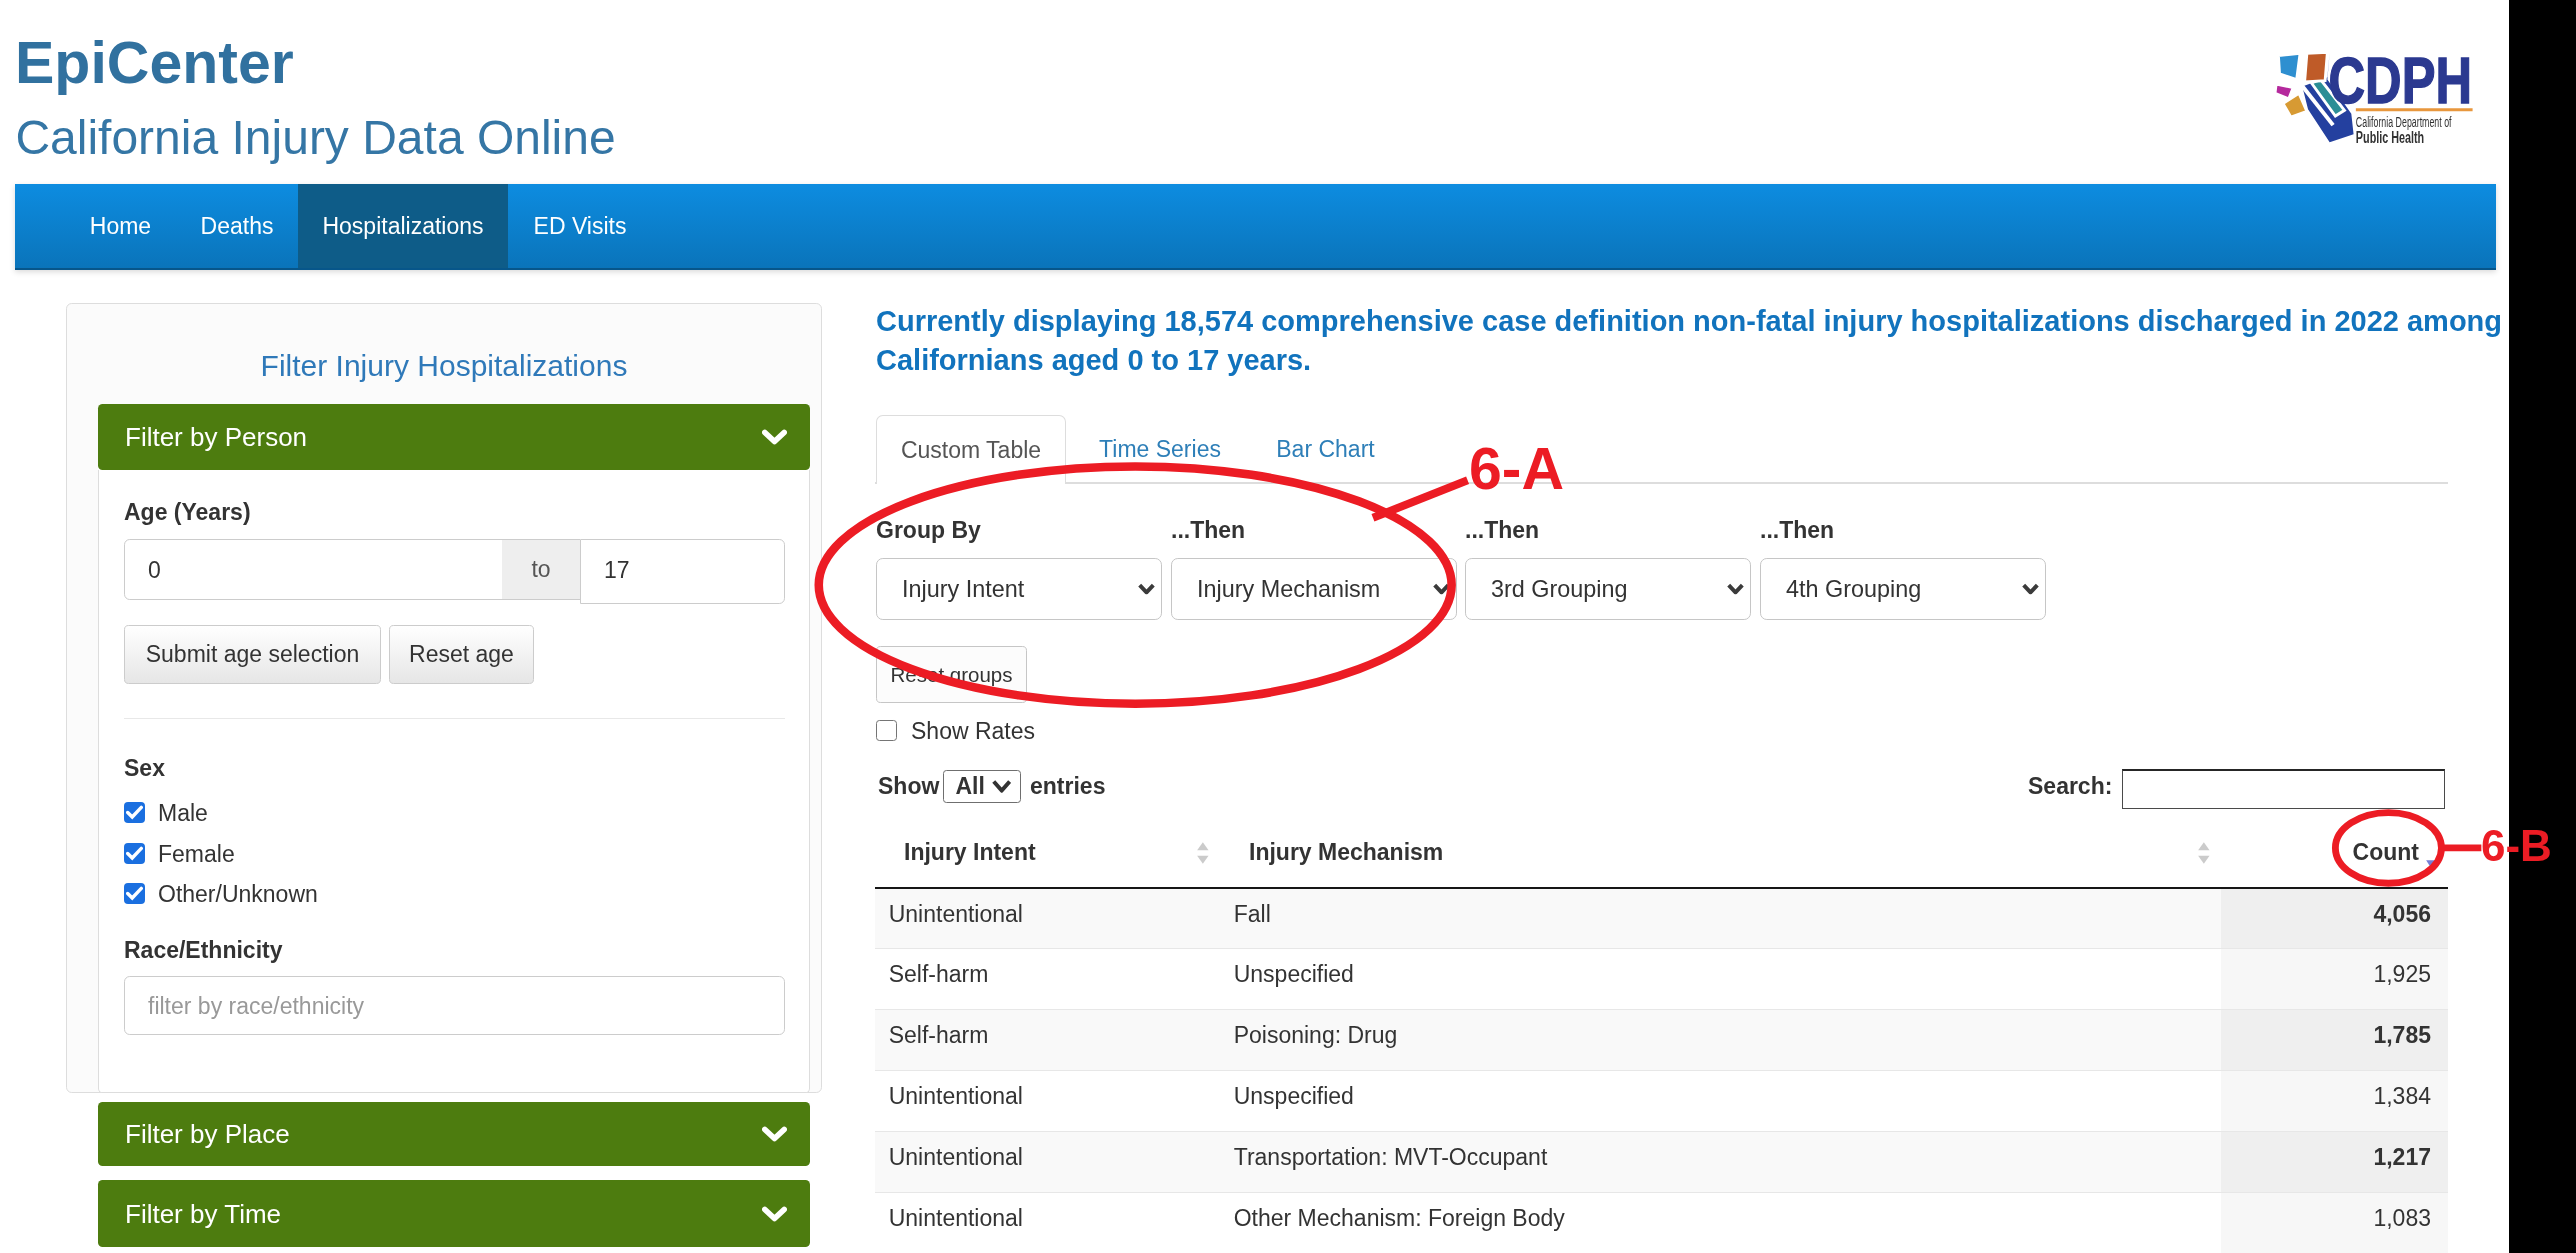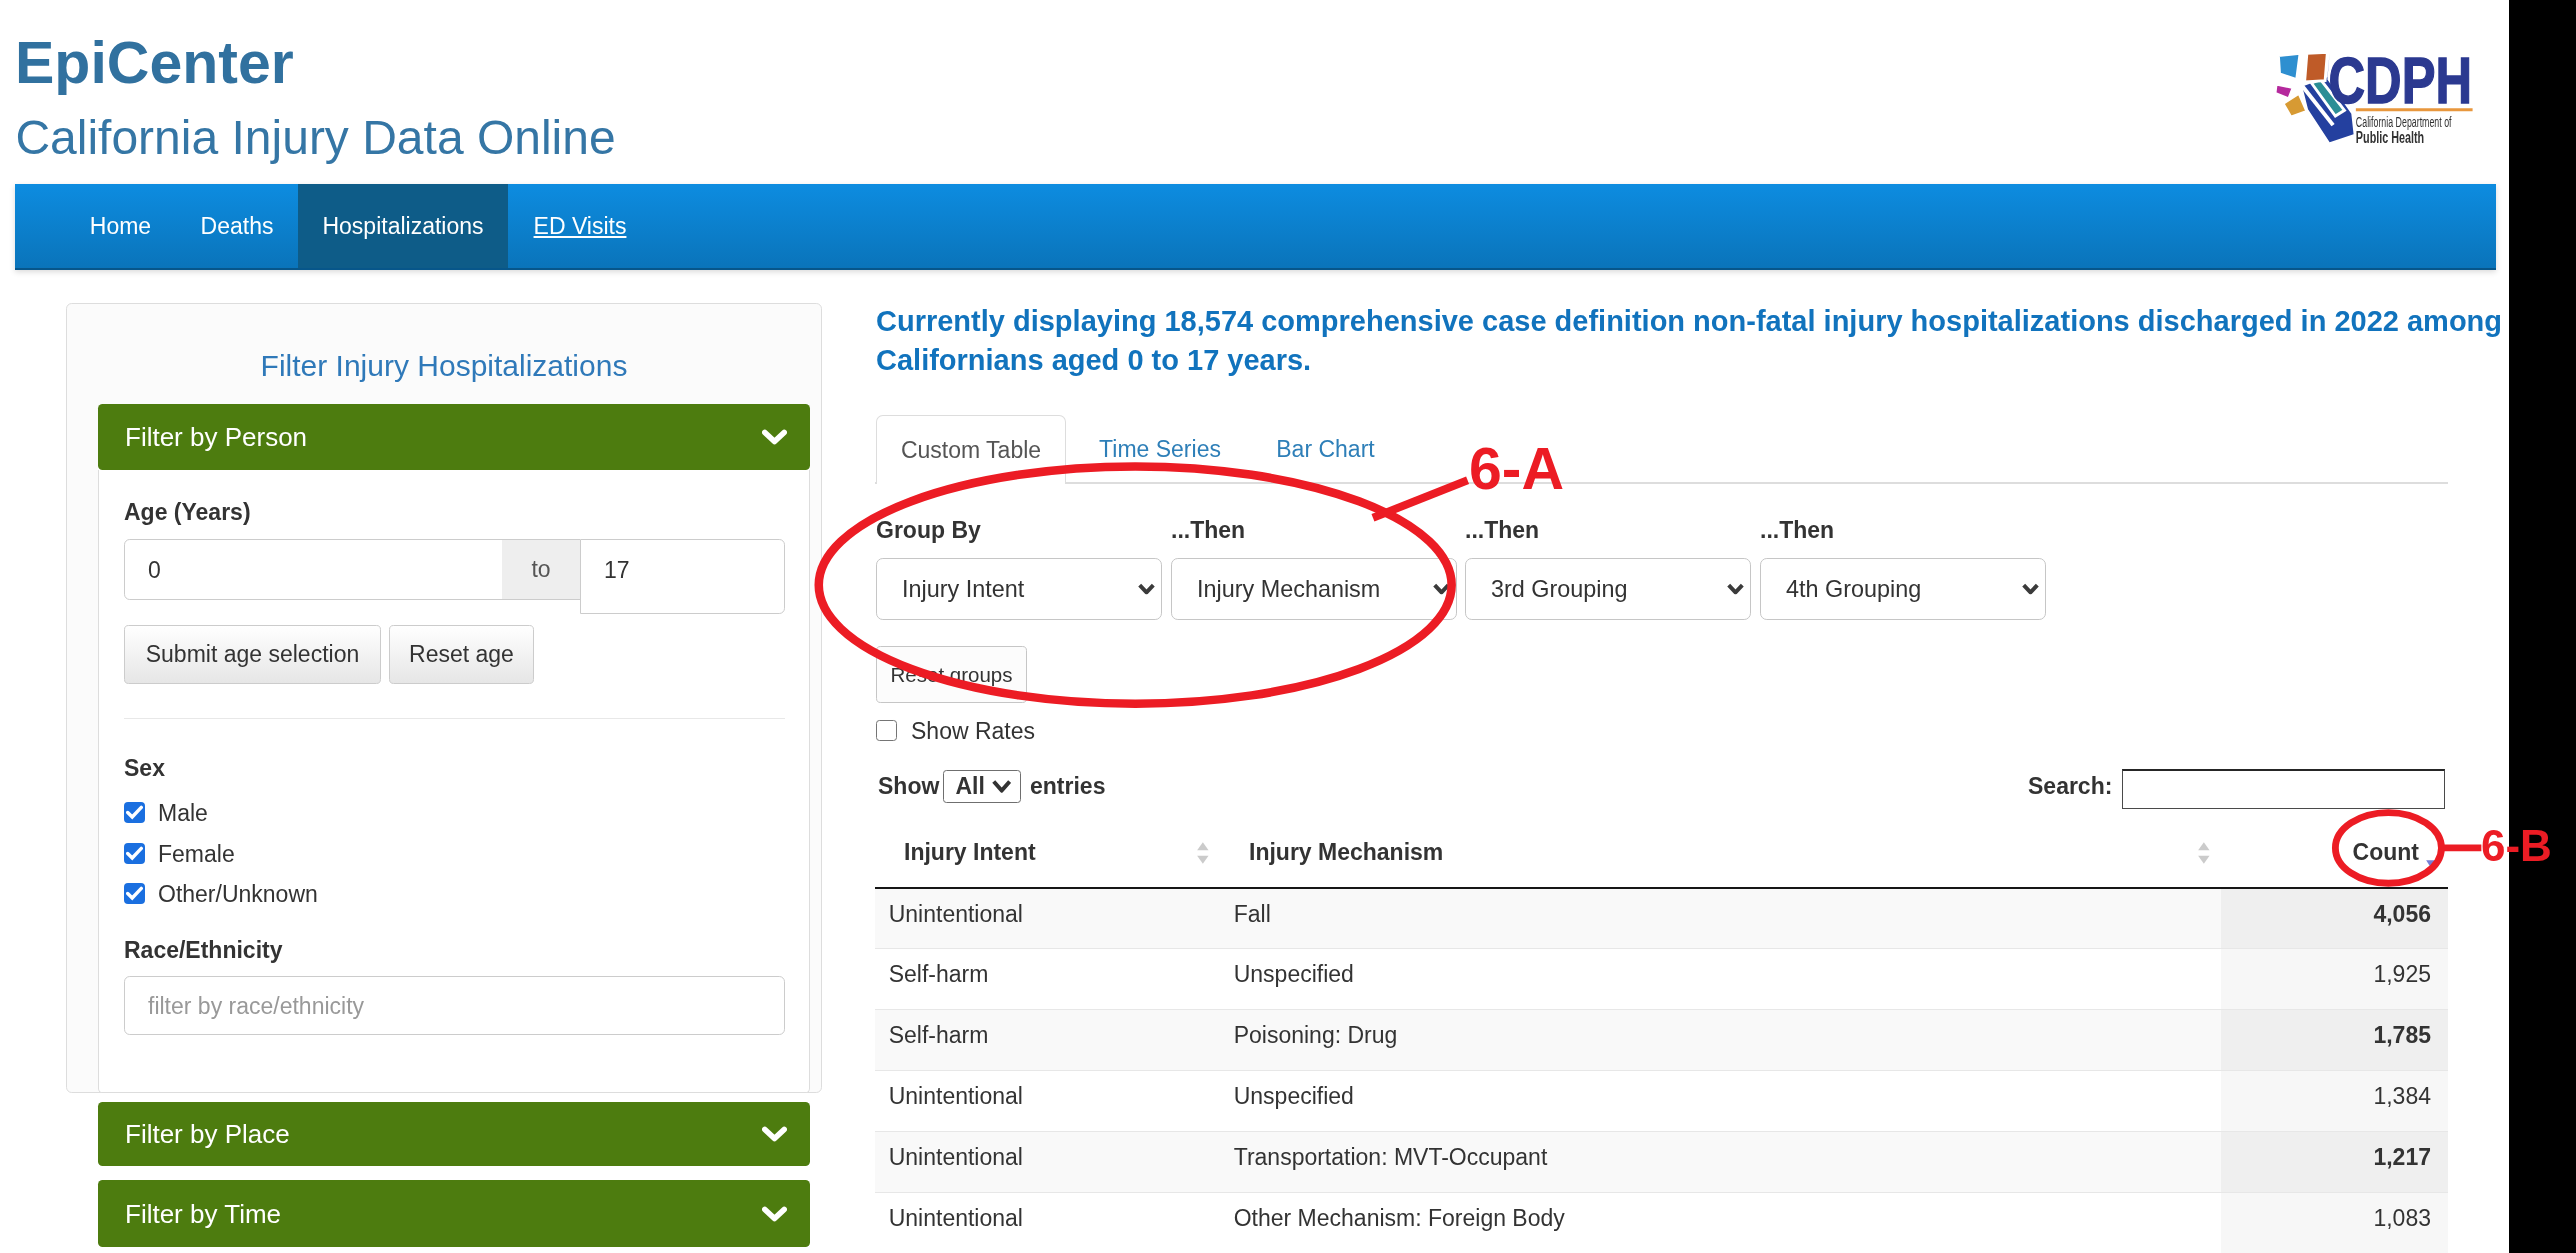--- a/index.html
+++ b/index.html
@@ -82,21 +82,21 @@
 <body>
 <div id="page">
   <div id="blackbar" class="abs"></div>
   <div id="h2t" class="abs">California Injury Data Online</div>
   <div id="h1t" class="abs">EpiCenter</div>
 
   <div id="nav" class="abs">
     <div class="navlink" style="left:51px;width:109px;">Home</div>
     <div class="navlink" style="left:160px;width:124px;">Deaths</div>
     <div class="navlink" id="nav-hosp" style="left:283px;width:210px;">Hospitalizations</div>
-    <div class="navlink" style="left:493px;width:144px;text-decoration:underline;">ED Visits</div>
+    <div class="navlink" style="left:493px;width:144px;">ED Visits</div>
   </div>
 
   <svg class="abs" style="left:2275px;top:51px;" width="205" height="97" viewBox="0 0 360 170">
     <polygon points="96,2 92,50 134,110 138,146 96,160 58,102 48,62 92,46" fill="#24409f"></polygon>
     <line x1="42" y1="54" x2="102" y2="130" stroke="#fff" stroke-width="7"></line>
     <polygon points="64,56 80,50 122,104 106,114" fill="#2b8e96" stroke="#fff" stroke-width="5"></polygon>
     <polygon points="6,8 44,4 38,50 8,40" fill="#2e8fd0" stroke="#fff" stroke-width="5"></polygon>
     <polygon points="56,4 92,2 88,52 52,54" fill="#bf5b28" stroke="#fff" stroke-width="5"></polygon>
     <polygon points="2,58 32,64 24,84 0,74" fill="#b5299d" stroke="#fff" stroke-width="5"></polygon>
     <polygon points="14,92 42,74 56,106 28,116" fill="#d79a33" stroke="#fff" stroke-width="5"></polygon>
@@ -113,21 +113,21 @@
     <svg class="chev" viewBox="0 0 44 28">
         <path d="M5 6 L22 22 L39 6" fill="none" stroke="#fff" stroke-width="10" stroke-linecap="round" stroke-linejoin="round"></path>
       </svg>
   </div>
   <div id="panelbody" class="abs"></div>
   <div class="abs lbl" style="left:124px;top:501px;">Age (Years)</div>
   <div class="abs inp" style="left:124px;top:539px;width:379px;height:61px;border-radius:5.7px 0 0 5.7px;">
       <span style="position:absolute;left:23px;top:17px;font-size:23px;">0</span>
     </div>
   <div class="abs" style="left:502px;top:539px;width:78px;height:61px;background:#eee;border:1.7px solid #ccc;border-left:none;border-right:none;display:flex;align-items:center;justify-content:center;font-size:23px;color:#555;">to</div>
-  <div class="abs inp" style="left:580px;top:539px;width:205px;height:75px;border-radius:0 5.7px 5.7px 0;text-align:center;">
+  <div class="abs inp" style="left:580px;top:539px;width:205px;height:65px;border-radius:0 5.7px 5.7px 0;text-align:center;">
       <span style="position:absolute;left:23px;top:17px;font-size:23px;">17</span>
     </div>
   <div class="abs btn" style="left:124px;top:625px;width:257px;height:59px;">Submit age selection</div>
   <div class="abs btn" style="left:389px;top:625px;width:145px;height:59px;">Reset age</div>
   <div class="abs" style="left:124px;top:718px;width:661px;height:1.1px;background:#e8e8e8;"></div>
   <div class="abs lbl" style="left:124px;top:757px;">Sex</div>
   <div class="cb" style="left:124px;top:802px;">
       <svg width="17" height="15" viewBox="0 0 30 26">
         <path d="M3 13 L11 21 L27 4" fill="none" stroke="#fff" stroke-width="6" stroke-linecap="round"></path>
       </svg>

